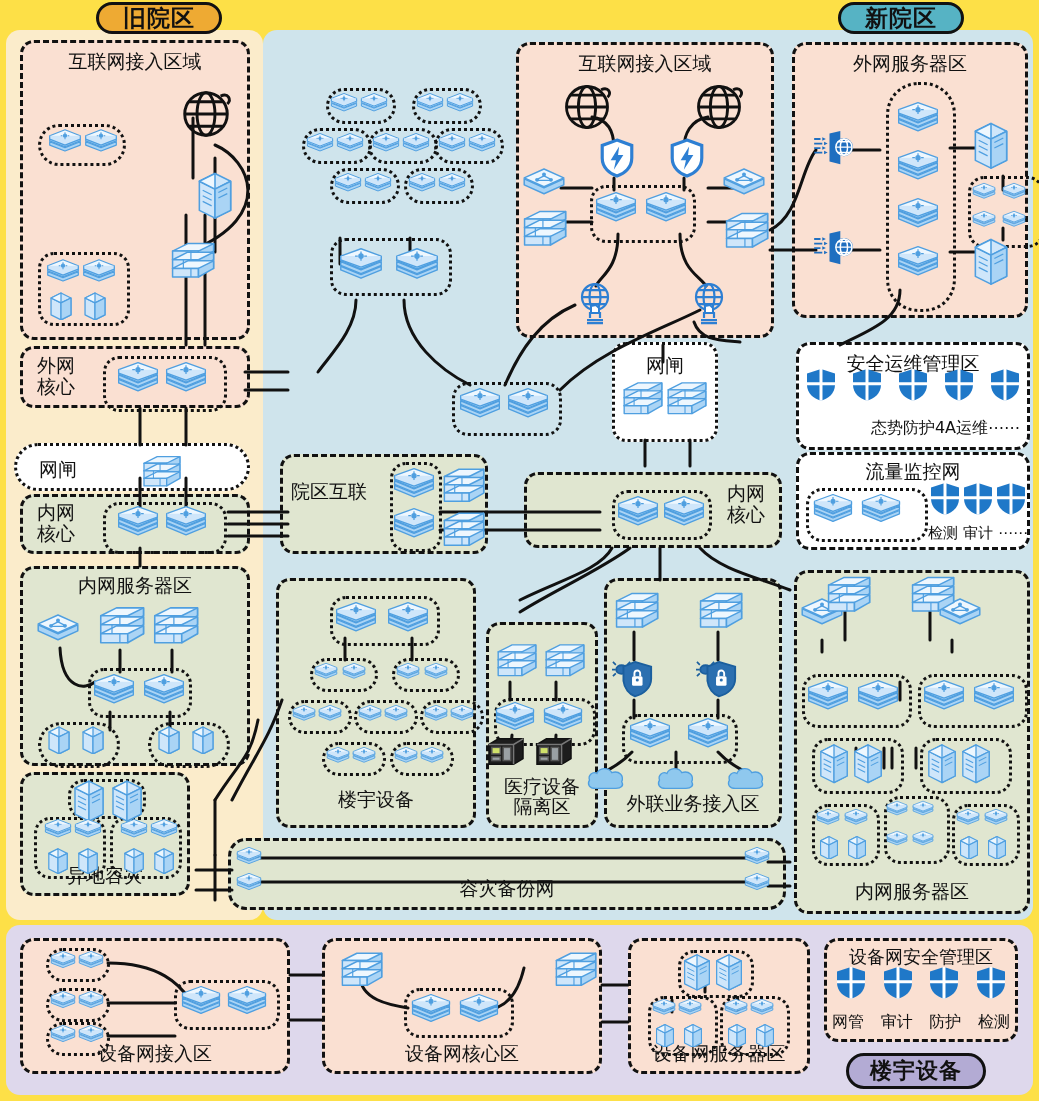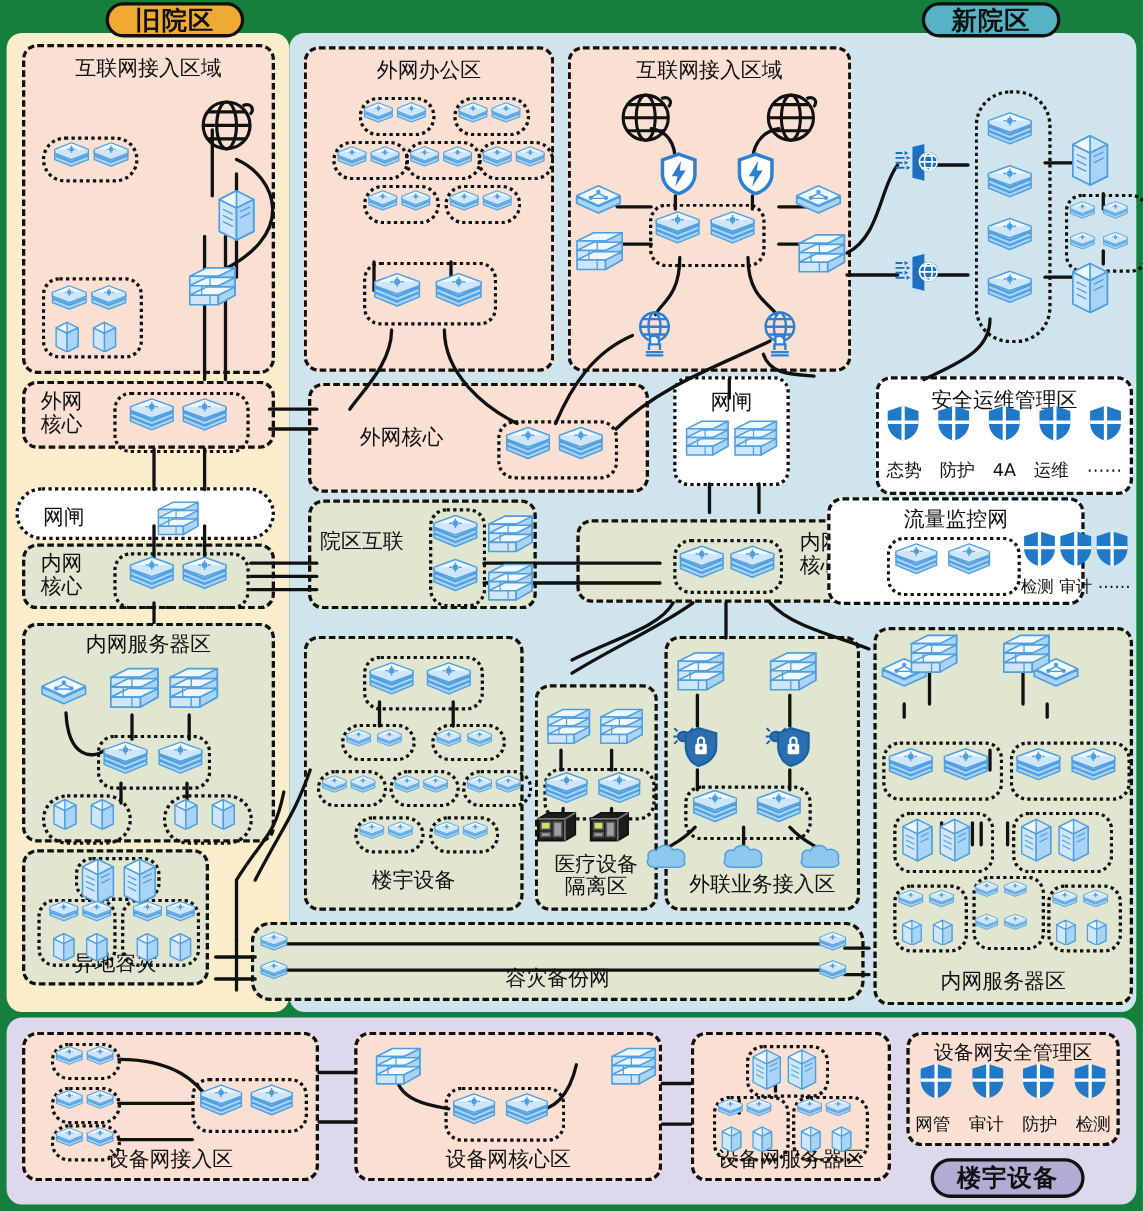--- a/index.html
+++ b/index.html
@@ -1,17 +1,17 @@
 <!DOCTYPE html>
 <html><head>
 <meta charset="utf-8">
 <style>
   html,body{margin:0;padding:0;background:#ffffff;}
   body{font-family:"DejaVu Sans","Liberation Sans",sans-serif;}
-  #root{position:relative;width:1039px;height:1101px;overflow:hidden;background:#15803d;}
+  #root{position:relative;width:1039px;height:1101px;overflow:hidden;background:#fde047;}
   .abs{position:absolute;box-sizing:border-box;}
 
   
   .pill{border:3px solid #111;border-radius:18px;display:flex;align-items:center;
         justify-content:center;font-size:23px;font-weight:700;color:#111;z-index:40;letter-spacing:1px;}
   .pill-old{background:#eeaa33;}
   .pill-new{background:#56b3c4;}
   .pill-bld{background:#b3abd4;border-radius:20px;font-size:22px;}
 
   
@@ -226,43 +226,40 @@
   <div class="grp oval" style="left:38px;top:722px;width:76px;height:40px;"></div>
   <div class="grp oval" style="left:148px;top:722px;width:76px;height:40px;"></div>
 
   <div class="abs zone zone-green" style="left:20px;top:772px;width:170px;height:124px;">
     <div class="zone-label c" style="bottom:4px;top:auto;">异地容灾</div>
   </div>
   <div class="grp" style="left:68px;top:779px;width:72px;height:34px;"></div>
   <div class="grp" style="left:34px;top:817px;width:66px;height:56px;"></div>
   <div class="grp" style="left:110px;top:817px;width:66px;height:56px;"></div>
 
-  <div class="abs zone zone-pink" style="left:276px;top:42px;width:228px;height:296px;">
-    <div class="zone-label c" style="top:6px;">外网办公区</div>
-  </div>
   <div class="grp oval" style="left:326px;top:88px;width:64px;height:30px;"></div>
   <div class="grp oval" style="left:412px;top:88px;width:64px;height:30px;"></div>
   <div class="grp oval" style="left:302px;top:128px;width:64px;height:30px;"></div>
   <div class="grp oval" style="left:368px;top:128px;width:64px;height:30px;"></div>
   <div class="grp oval" style="left:434px;top:128px;width:64px;height:30px;"></div>
   <div class="grp oval" style="left:330px;top:168px;width:64px;height:30px;"></div>
   <div class="grp oval" style="left:404px;top:168px;width:64px;height:30px;"></div>
   <div class="grp" style="left:330px;top:238px;width:116px;height:52px;"></div>
 
   <div class="abs zone zone-pink" style="left:516px;top:42px;width:258px;height:296px;">
     <div class="zone-label c" style="top:6px;">互联网接入区域</div>
   </div>
   <div class="grp" style="left:590px;top:185px;width:100px;height:52px;"></div>
 
+  <div class="abs zone zone-pink" style="left:792px;top:42px;width:236px;height:276px;">
+    <div class="zone-label c" style="top:6px;">外网服务器区</div>
+  </div>
   <div class="grp" style="left:886px;top:82px;width:64px;height:224px;border-radius:32px;"></div>
   <div class="grp" style="left:968px;top:176px;width:70px;height:66px;"></div>
 
-  <div class="abs zone zone-pink" style="left:280px;top:348px;width:310px;height:100px;">
-    <div class="zone-label" style="left:44px;top:34px;">外网核心</div>
-  </div>
   <div class="grp" style="left:452px;top:382px;width:104px;height:48px;"></div>
 
   <div class="abs zone zone-white" style="left:612px;top:342px;width:106px;height:100px;border-style:dotted;border-radius:14px;">
     <div class="zone-label c" style="top:8px;">网闸</div>
   </div>
 
   <div class="abs zone zone-green" style="left:280px;top:454px;width:208px;height:100px;">
     <div class="zone-label" style="left:8px;top:22px;text-align:right;">院区互联</div>
   </div>
   <div class="grp" style="left:390px;top:462px;width:46px;height:84px;"></div>
@@ -293,29 +290,29 @@
   </svg></span>
     <span class="ico-s"><svg width="30" height="33.6" viewBox="0 0 32 36">
    <path d="M16 1 L31 6 L31 18 C31 27 24 33 16 35 C8 33 1 27 1 18 L1 6 Z" fill="#1f78c8"></path>
    <path d="M16 1 L16 35 M1 17 L31 17" stroke="#fff" stroke-width="3.2"></path>
   </svg></span>
     <span class="ico-s"><svg width="30" height="33.6" viewBox="0 0 32 36">
    <path d="M16 1 L31 6 L31 18 C31 27 24 33 16 35 C8 33 1 27 1 18 L1 6 Z" fill="#1f78c8"></path>
    <path d="M16 1 L16 35 M1 17 L31 17" stroke="#fff" stroke-width="3.2"></path>
   </svg></span>
   </div>
-  <div class="tag-row" style="left:806px;top:418px;width:214px;justify-content:space-between;">
+  <div class="tag-row" style="left:806px;top:418px;width:214px;justify-content:flex-end;">
     <span>态势</span>
     <span>防护</span>
     <span>4A</span>
     <span>运维</span>
     <span>⋯⋯</span>
   </div>
 
-  <div class="abs zone zone-white" style="left:752px;top:452px;width:234px;height:98px;border-radius:14px;">
+  <div class="abs zone zone-white" style="left:796px;top:452px;width:234px;height:98px;border-radius:14px;">
     <div class="zone-label c" style="top:4px;">流量监控网</div>
   </div>
   <div class="grp" style="left:806px;top:488px;width:116px;height:48px;"></div>
   <div class="shield-row" style="left:930px;top:482px;width:96px;justify-content:space-between;">
     <span class="ico-s"><svg width="30" height="33.6" viewBox="0 0 32 36">
    <path d="M16 1 L31 6 L31 18 C31 27 24 33 16 35 C8 33 1 27 1 18 L1 6 Z" fill="#1f78c8"></path>
    <path d="M16 1 L16 35 M1 17 L31 17" stroke="#fff" stroke-width="3.2"></path>
   </svg></span>
     <span class="ico-s"><svg width="30" height="33.6" viewBox="0 0 32 36">
    <path d="M16 1 L31 6 L31 18 C31 27 24 33 16 35 C8 33 1 27 1 18 L1 6 Z" fill="#1f78c8"></path>

